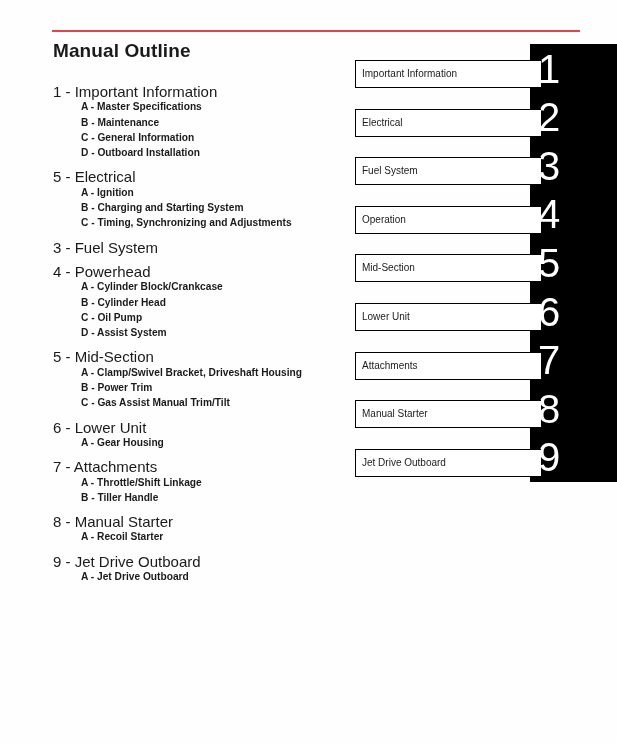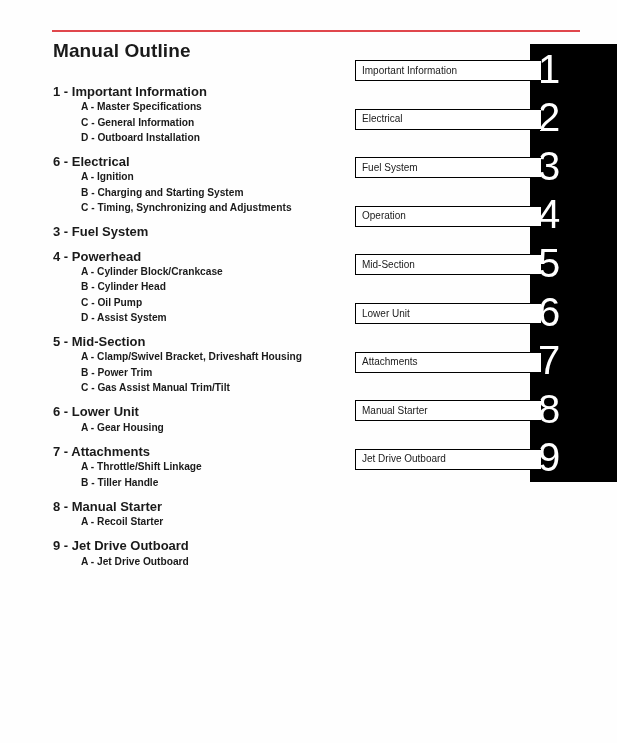--- a/index.html
+++ b/index.html
@@ -53,22 +53,22 @@
 
   .outline-list {
     margin: 0;
     padding: 0;
     list-style: none;
   }
   .outline-group {
     margin-bottom: 9px;
   }
   .group-title {
-    font-size: 13px;
-    font-weight: bold;
+    font-size: 15px;
+    font-weight: normal;
     line-height: 15.3px;
     color: #1a1a1a;
     white-space: nowrap;
   }
   .sub-list {
     margin: 0;
     padding: 0;
     list-style: none;
   }
   .sub-item {
@@ -115,21 +115,21 @@
     color: #ffffff;
     font-weight: normal;
     font-family: "Liberation Sans", sans-serif;
   }
   
   .tab-label-box {
     position: absolute;
     left: 0;
     top: 16px;
     width: 186px;
-    height: 21px;
+    height: 28px;
     background: #ffffff;
     border: 1.5px solid #000000;
     border-right: none;
     box-sizing: border-box;
   }
   .tab-label {
     position: absolute;
     left: 6px;
     top: 50%;
     transform: translateY(-50%);
@@ -146,26 +146,27 @@
 
   <div class="top-rule"></div>
 
   <div class="outline-col">
     <h1 class="page-title">Manual Outline</h1>
     <div class="outline-list">
         <div class="outline-group">
           <div class="group-title">1 - Important Information</div>
           <div class="sub-list">
             <div class="sub-item">A - Master Specifications</div>
+            <div class="sub-item">B - Maintenance</div>
             <div class="sub-item">C - General Information</div>
             <div class="sub-item">D - Outboard Installation</div>
           </div>
         </div>
         <div class="outline-group">
-          <div class="group-title">6 - Electrical</div>
+          <div class="group-title">5 - Electrical</div>
           <div class="sub-list">
             <div class="sub-item">A - Ignition</div>
             <div class="sub-item">B - Charging and Starting System</div>
             <div class="sub-item">C - Timing, Synchronizing and Adjustments</div>
           </div>
         </div>
         <div class="outline-group">
           <div class="group-title">3 - Fuel System</div>
         </div>
         <div class="outline-group">

